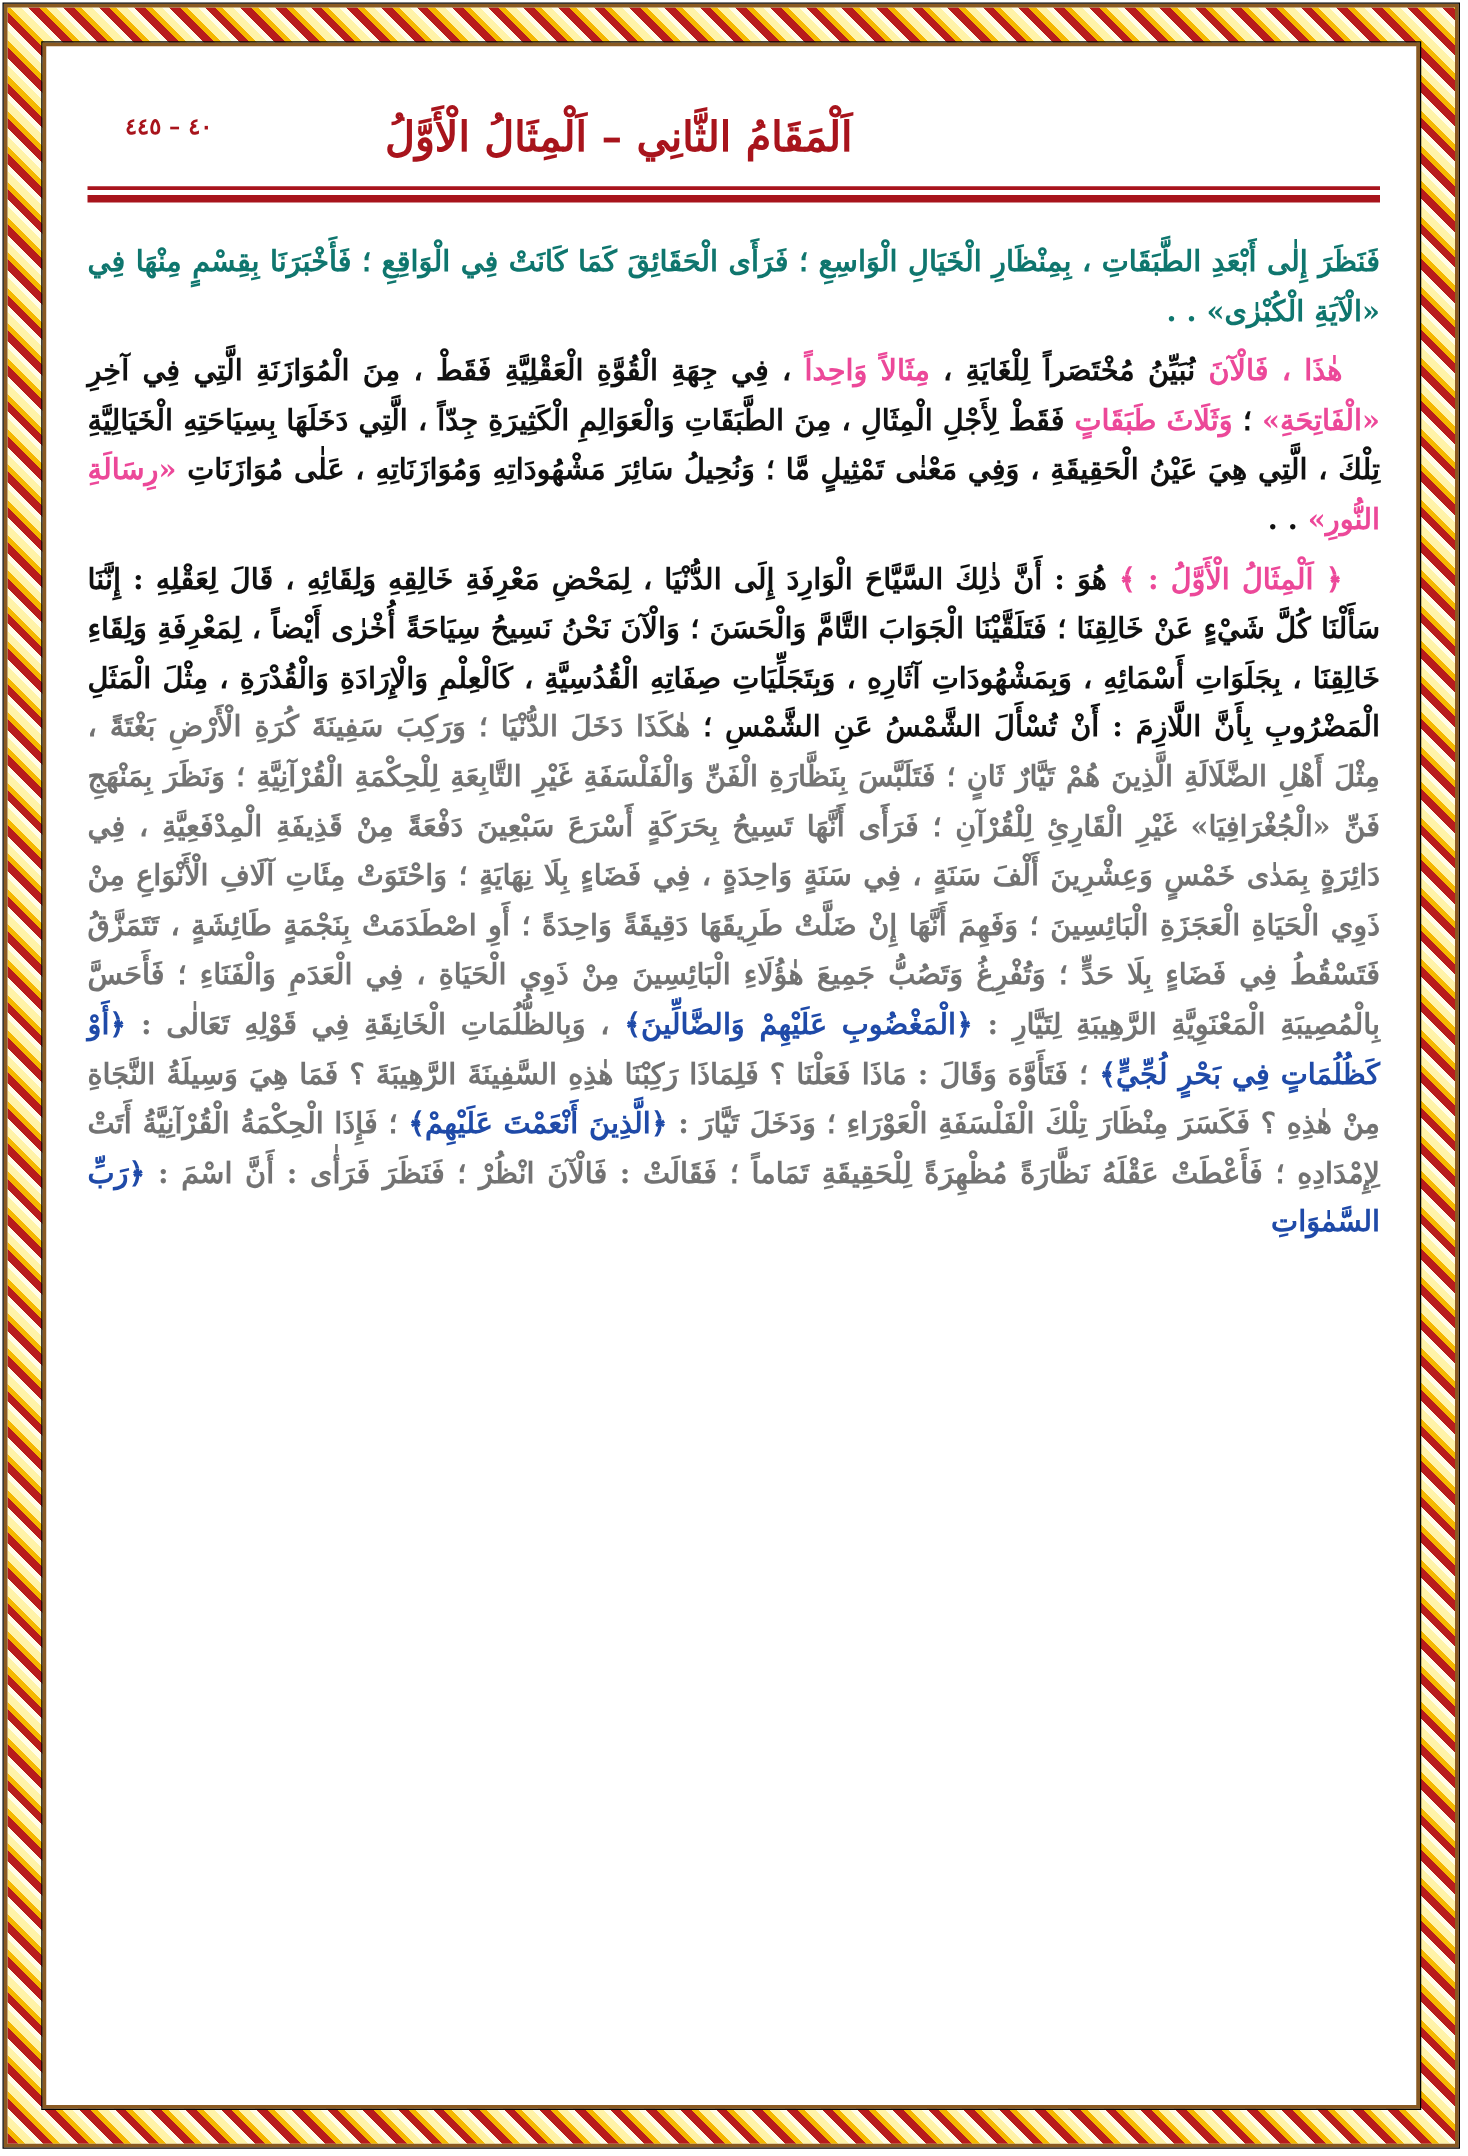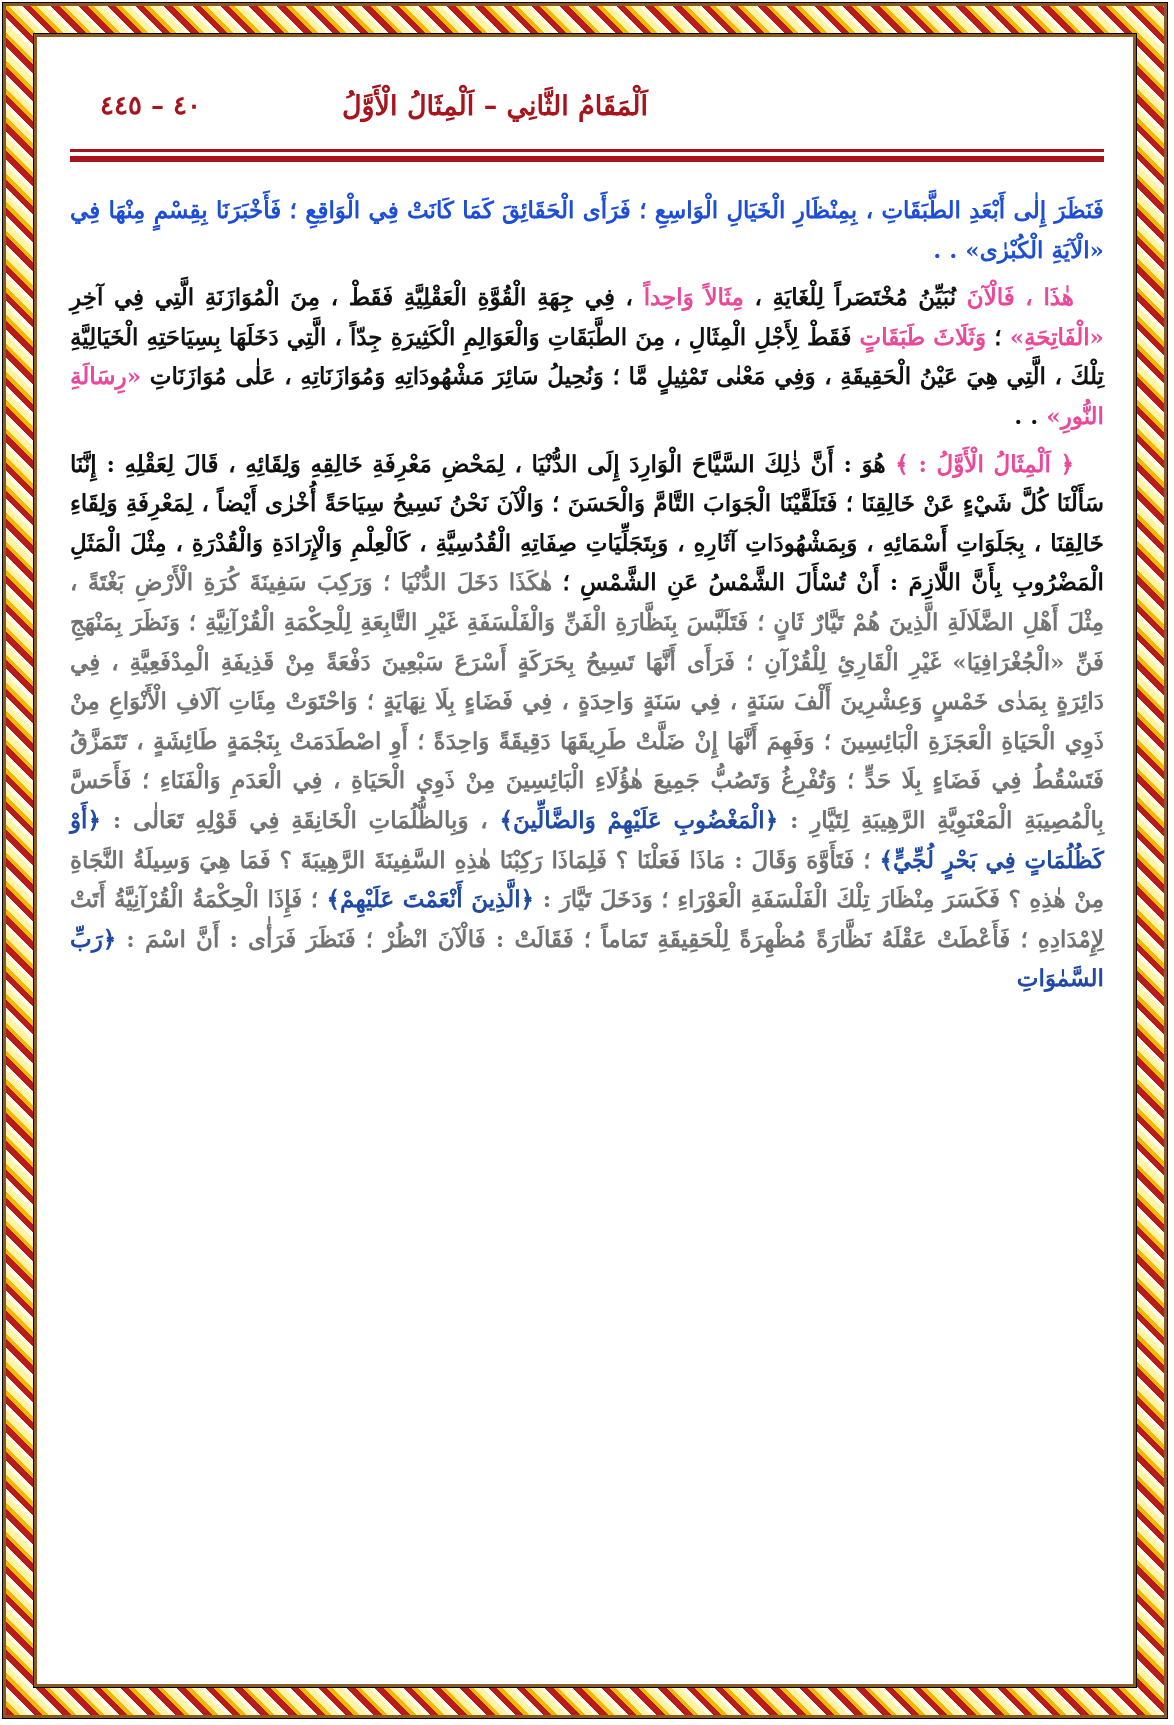--- a/index.html
+++ b/index.html
@@ -12,27 +12,27 @@
   }
   .frame-inner {
     position: absolute; left: 28px; top: 28px; right: 28px; bottom: 28px;
     background: #ffffff; border: 3px solid #8a5a22; outline: 1px solid #000;
   }
   .page {
     position: absolute; left: 40px; top: 40px; width: 1094px; height: 1645px;
     direction: rtl; font-family: "DejaVu Serif", serif; font-weight: bold;
   }
   .header { position: absolute; top: 42px; left: 30px; right: 30px; height: 56px; }
-  .header-title { position: absolute; right: 0; left: 16px; text-align: center; font-size: 27px; color: #a8141c; top: 8px; padding-right: 200px; }
-  .header-page { position: absolute; left: 30px; top: 8px; font-size: 26px; color: #a8141c; direction: rtl; }
+  .header-title { position: absolute; right: 0; left: 16px; text-align: center; font-size: 33px; color: #a8141c; top: 8px; padding-right: 200px; }
+  .header-page { position: absolute; left: 30px; top: 8px; font-size: 18px; color: #a8141c; direction: rtl; }
   .rule-thin { position: absolute; top: 109px; left: 30px; right: 30px; height: 3px; background: #a8141c; }
   .rule-thick { position: absolute; top: 116px; left: 30px; right: 30px; height: 6px; background: #a8141c; }
   .body { position: absolute; top: 150px; left: 30px; right: 30px; font-size: 23px; line-height: 39.6px; text-align: justify; }
   .body p { margin: 0 0 8px 0; text-indent: 0; }
-  .p-first { color: #1d4ed8; }
+  .p-first { color: #0f766e; }
   .p-black { color: #111111; }
   .indent { text-indent: 30px !important; }
   .hl { color: #ec4899; }
   .q { color: #1f4aa8; }
   .p-red { color: #737373; }
 </style>
 </head>
 <body>
 
 <div class="frame-outer">

